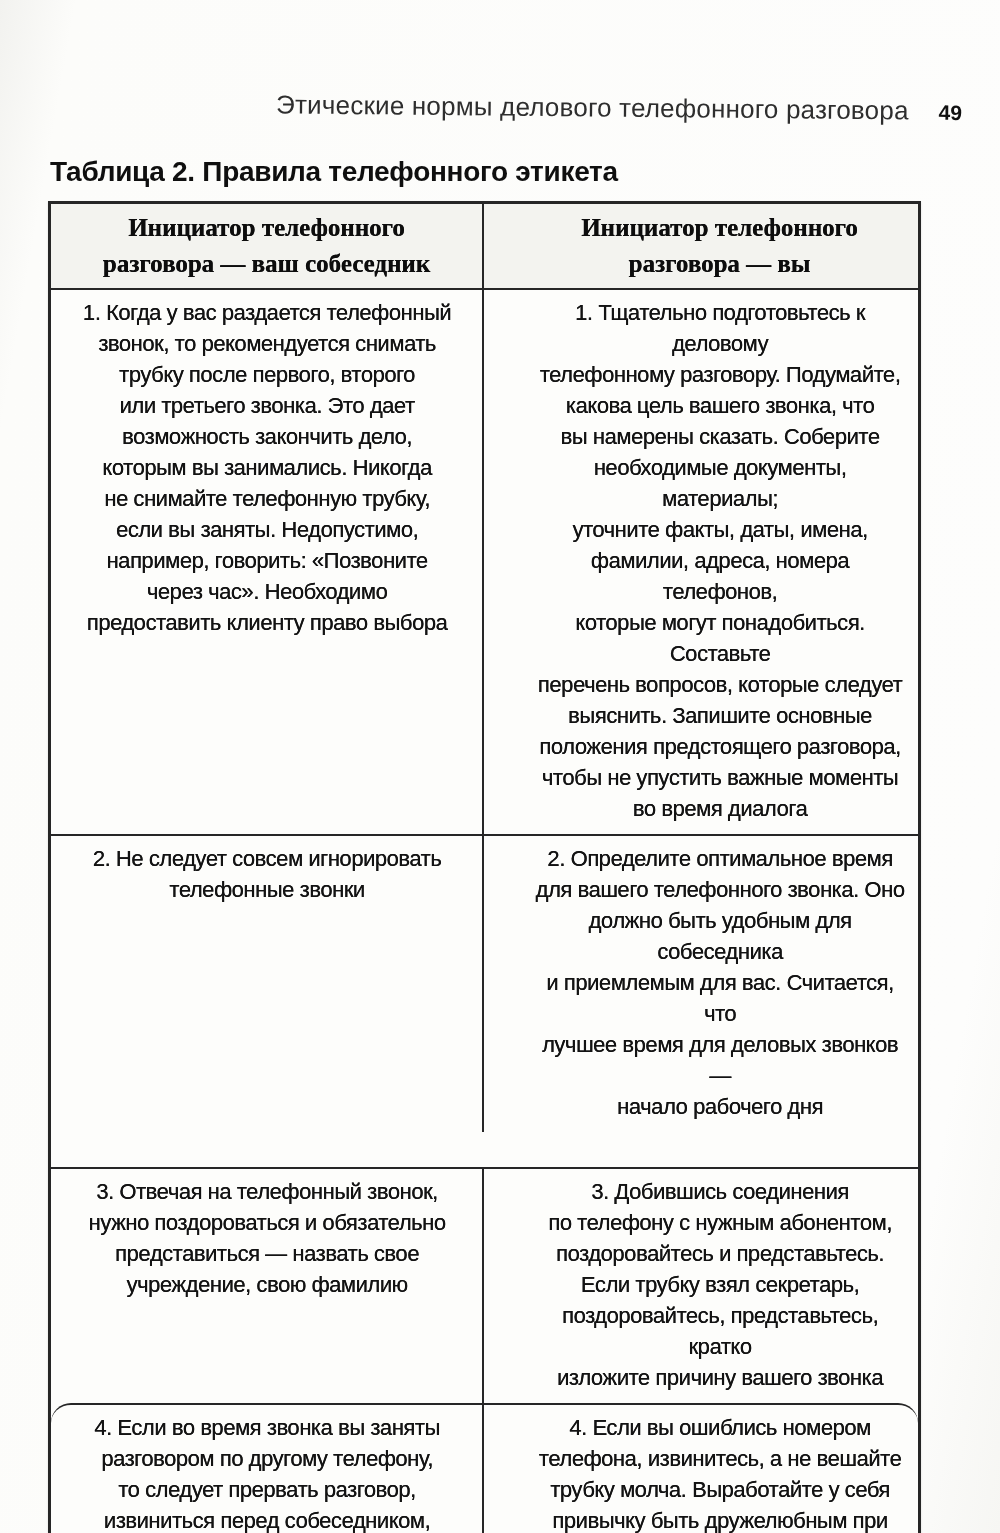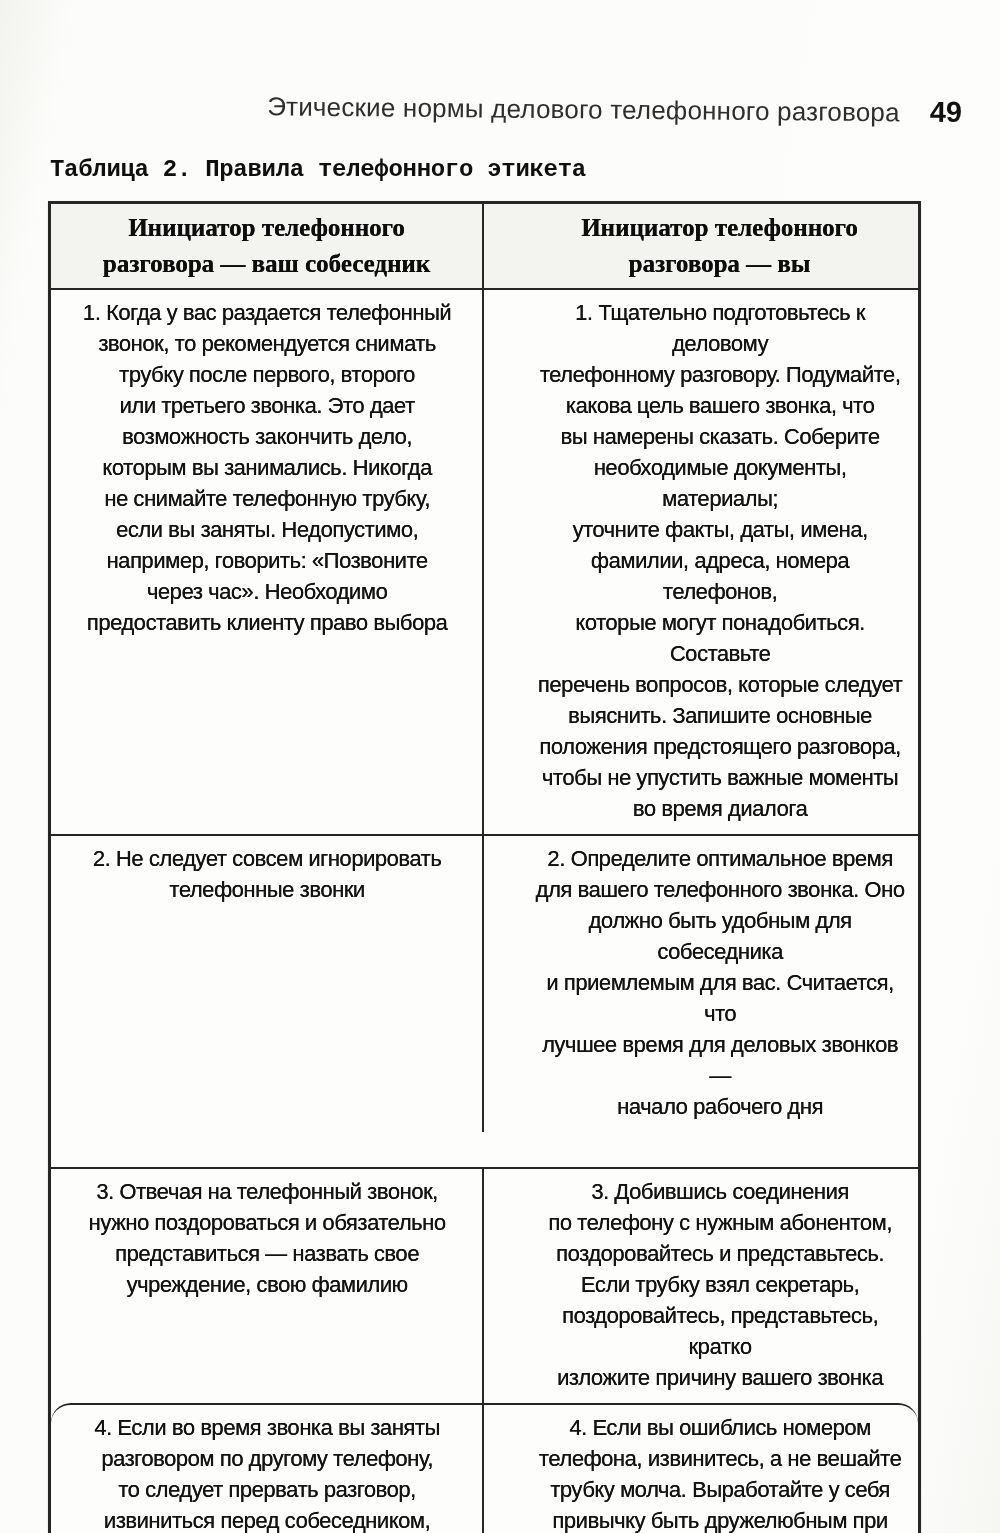--- a/index.html
+++ b/index.html
@@ -24,33 +24,32 @@
     transform: rotate(0.55deg);
     transform-origin: right center;
   }
   .running-head .head-text {
     font-size: 26px;
     font-weight: 400;
     color: #2e2e2e;
     letter-spacing: 0.2px;
   }
   .running-head .page-num {
-    font-size: 29px;
+    font-size: 21px;
     font-weight: 700;
     color: #111;
   }
   
   .table-title {
     position: absolute;
     top: 156px; left: 50px;
-    font-size: 24px;
+    font-size: 28px;
     font-weight: 700;
     letter-spacing: -0.3px;
     color: #0f0f0f;
-    font-family: Liberation Mono, monospace;
   }
   
   .etiquette-table {
     position: absolute;
     left: 48px; top: 201px;
     width: 873px;
     border: 3px solid #262626;
     background: #fdfdfb;
     box-sizing: border-box;
     box-shadow: 0 1px 2px rgba(0,0,0,0.12);

